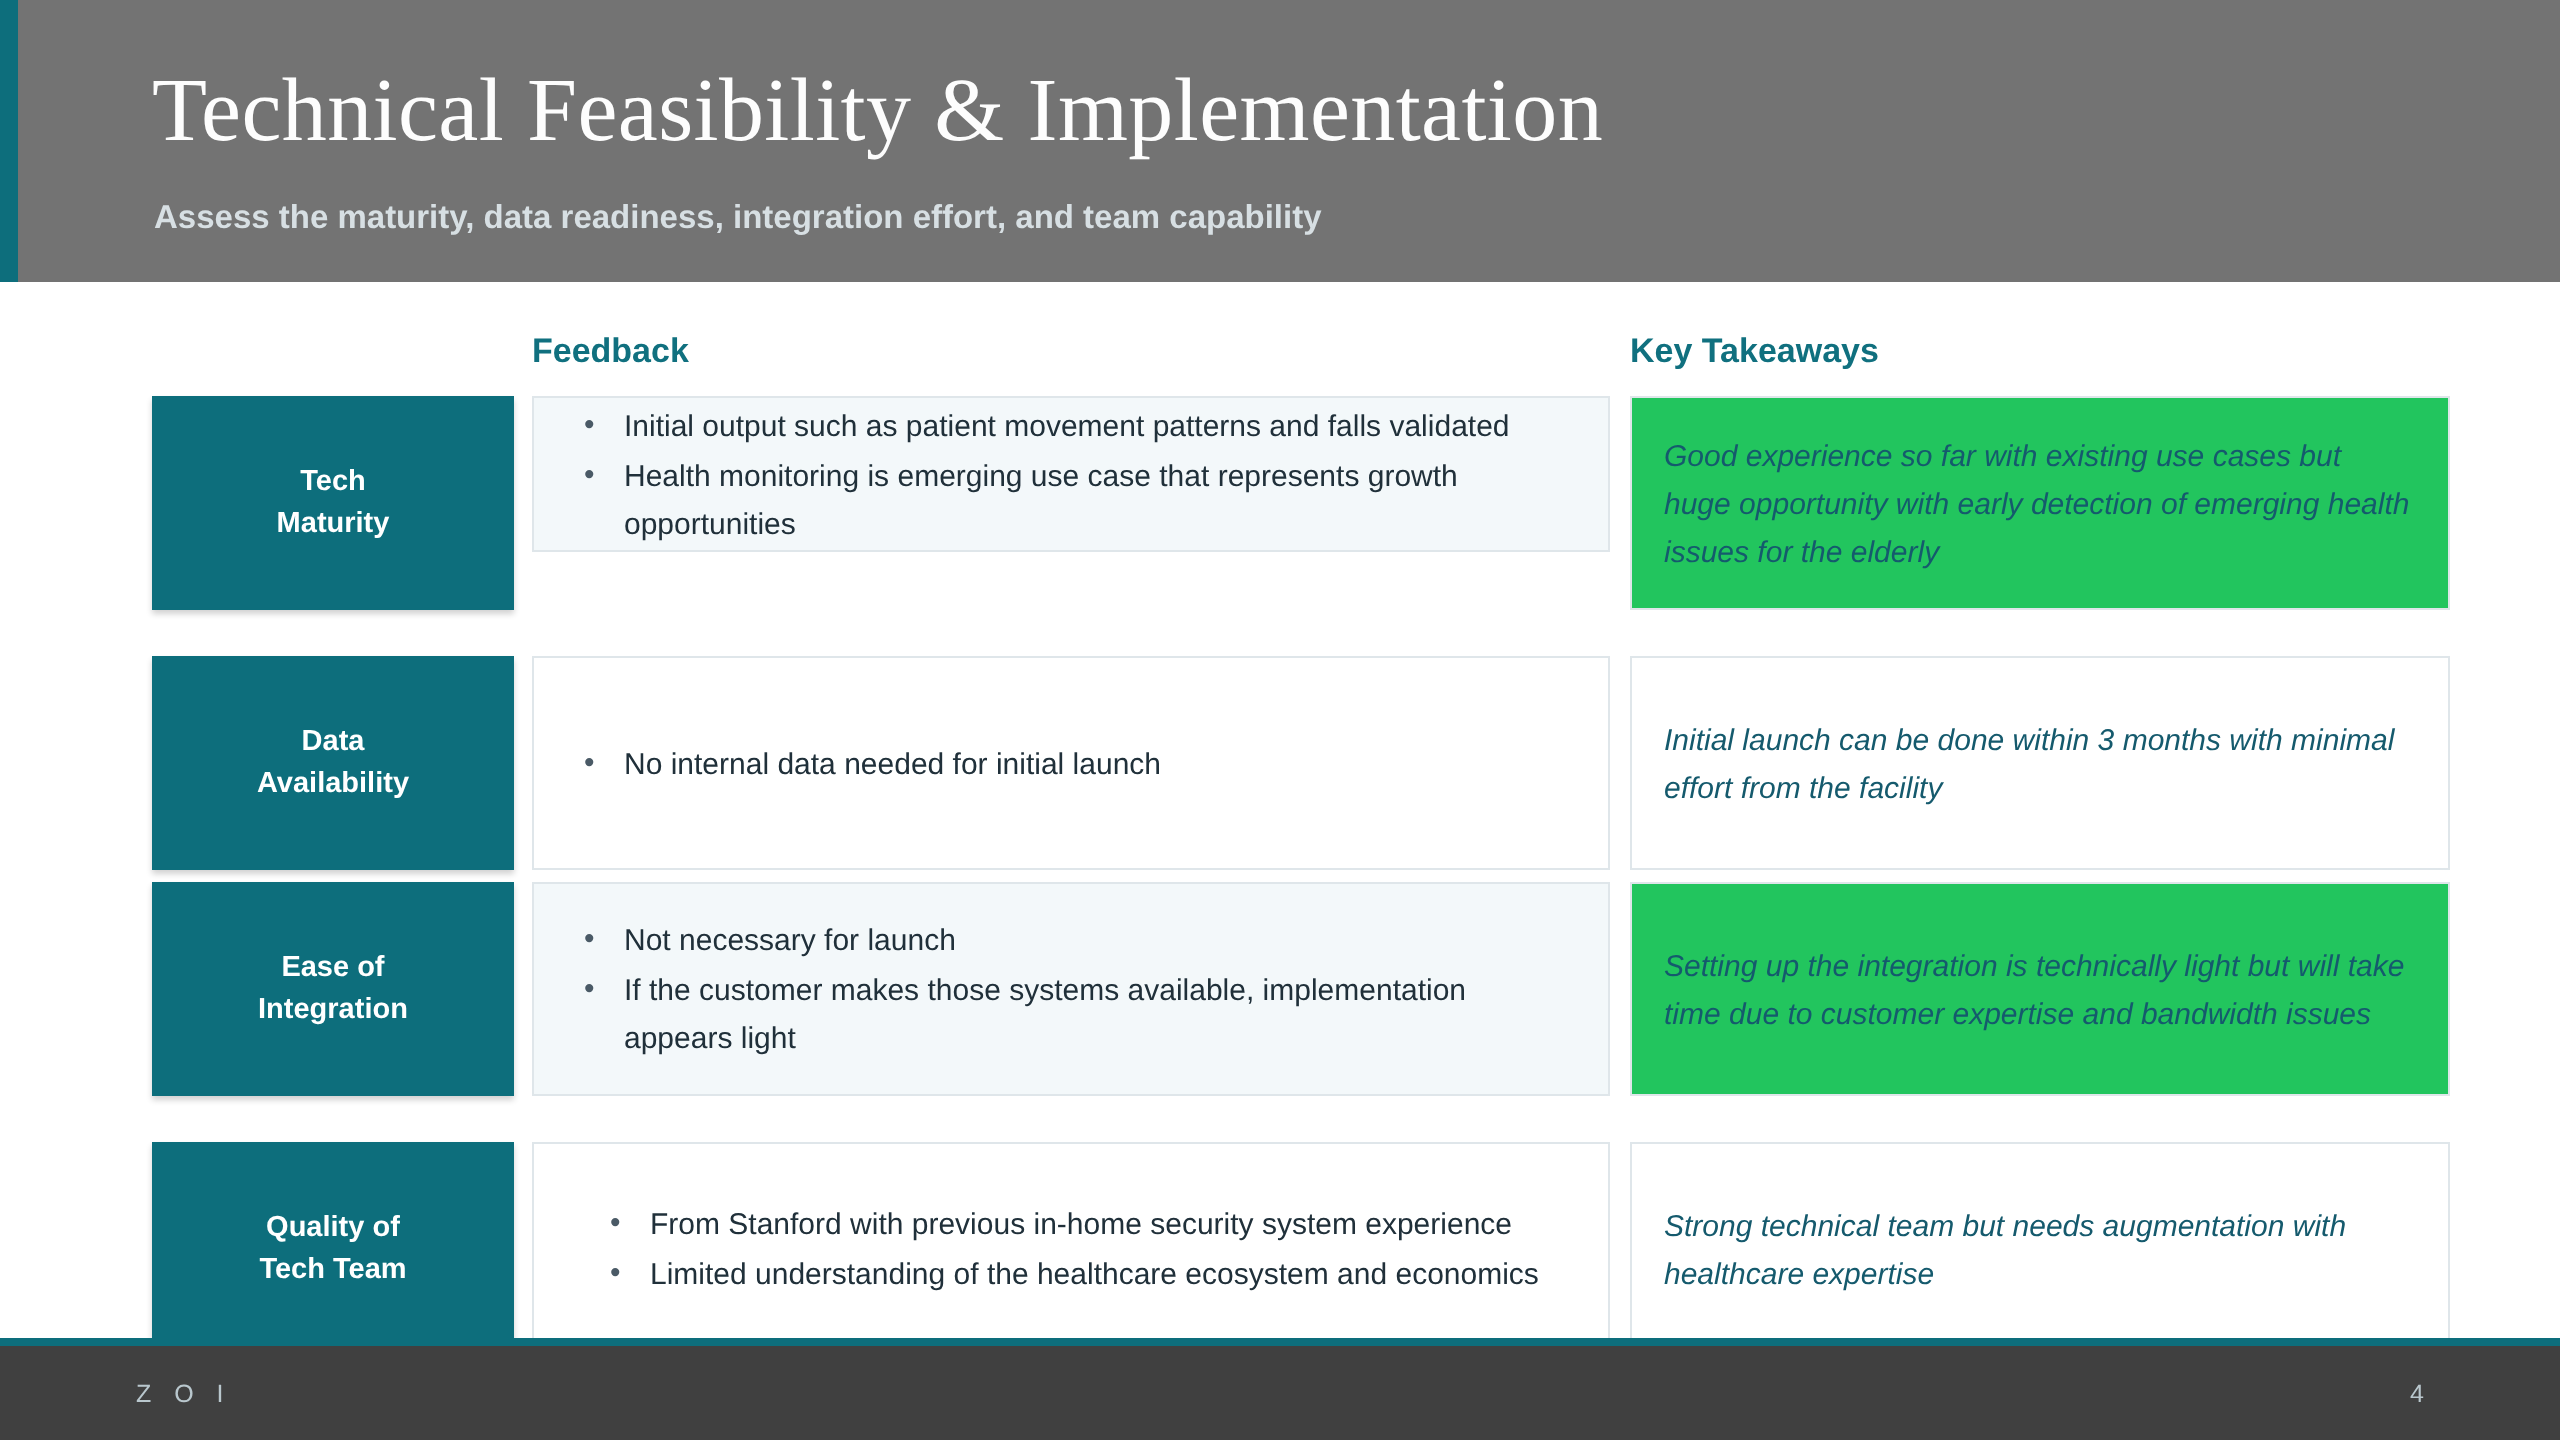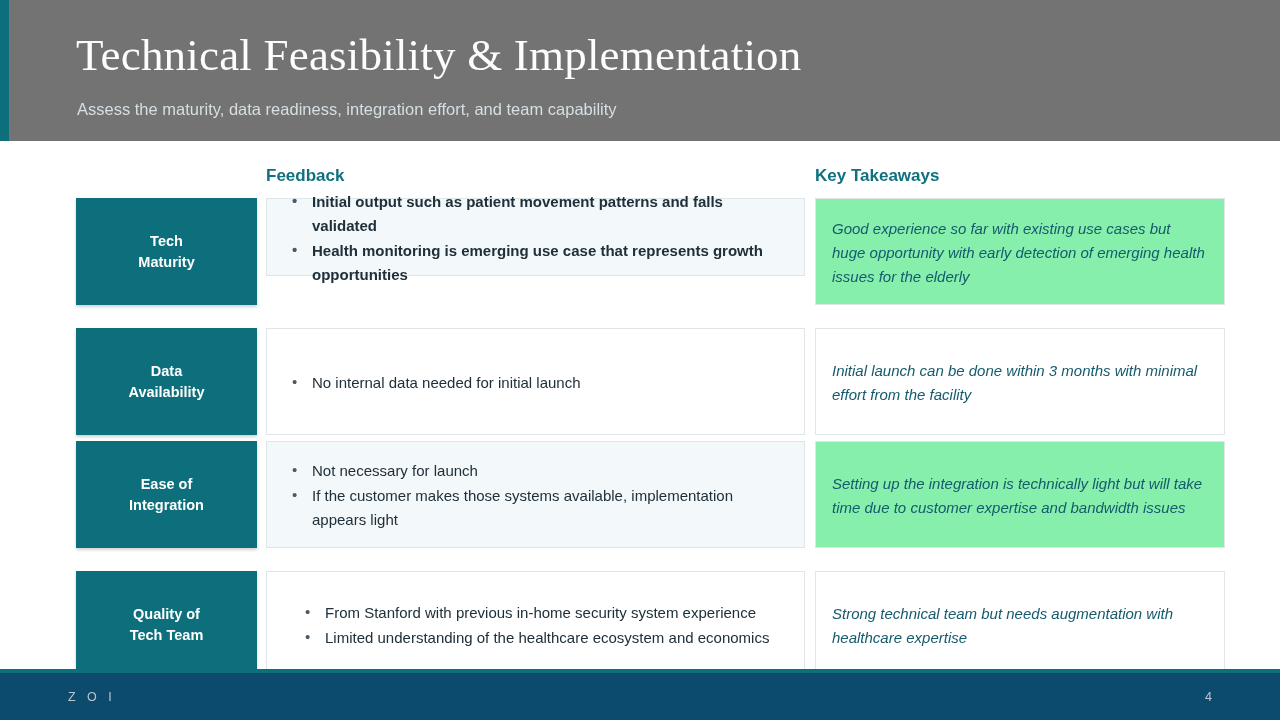--- a/index.html
+++ b/index.html
@@ -49,21 +49,21 @@
     color: #fdfdfd;
     letter-spacing: 0.2px;
     white-space: nowrap;
   }
   .slide-subtitle {
     position: absolute;
     left: 77px;
     top: 97px;
     font-size: 16.5px;
     line-height: 24px;
-    font-weight: 400;
+    font-weight: 700;
     color: #d7dfe3;
     white-space: nowrap;
   }
 
   
   .col-head {
     position: absolute;
     font-size: 17px;
     font-weight: bold;
     color: #10707f;
@@ -123,21 +123,21 @@
     width: 410px;
     border: 1px solid #dfe6ea;
     padding: 14px 18px 12px 16px;
     display: flex;
     flex-direction: column;
     justify-content: center;
   }
 
   .shade-tint  { background: #f3f8fa; }
   .shade-plain { background: #ffffff; }
-  .tint-strong { background: #86efac; }
+  .tint-strong { background: #22c55e; }
 
   .bullets { list-style: none; }
   .bullets li {
     position: relative;
     padding-left: 29px;
     font-size: 15px;
     line-height: 24px;
     color: #20303a;
     margin-bottom: 1px;
   }
@@ -158,21 +158,21 @@
     color: #155a6d;
   }
 
   
   .footer {
     position: absolute;
     left: 0;
     top: 669px;
     width: 1280px;
     height: 51px;
-    background: #0c4a6e;
+    background: #404040;
     border-top: 4px solid #0d6e7c;
   }
   .footer-brand {
     position: absolute;
     left: 68px;
     top: 17px;
     font-size: 12.5px;
     letter-spacing: 4px;
     color: #b9c7cd;
   }
@@ -200,21 +200,21 @@
 
   <div class="table">
 
     <div class="row" style="height:107px;">
       <div class="cat" style="height:107px;">
         <div>
           <span>Tech</span>
           <span>Maturity</span>
         </div>
       </div>
-      <div class="feedback-cell shade-tint" style="height:78px;font-weight:bold;">
+      <div class="feedback-cell shade-tint" style="height:78px;">
         <ul class="bullets">
           <li>Initial output such as patient movement patterns and falls validated</li>
           <li>Health monitoring is emerging use case that represents growth opportunities</li>
         </ul>
       </div>
       <div class="takeaway-cell tint-strong" style="height:107px;">
         <div class="takeaway-text">Good experience so far with existing use cases but huge opportunity with early detection of emerging health issues for the elderly</div>
       </div>
     </div>
 

